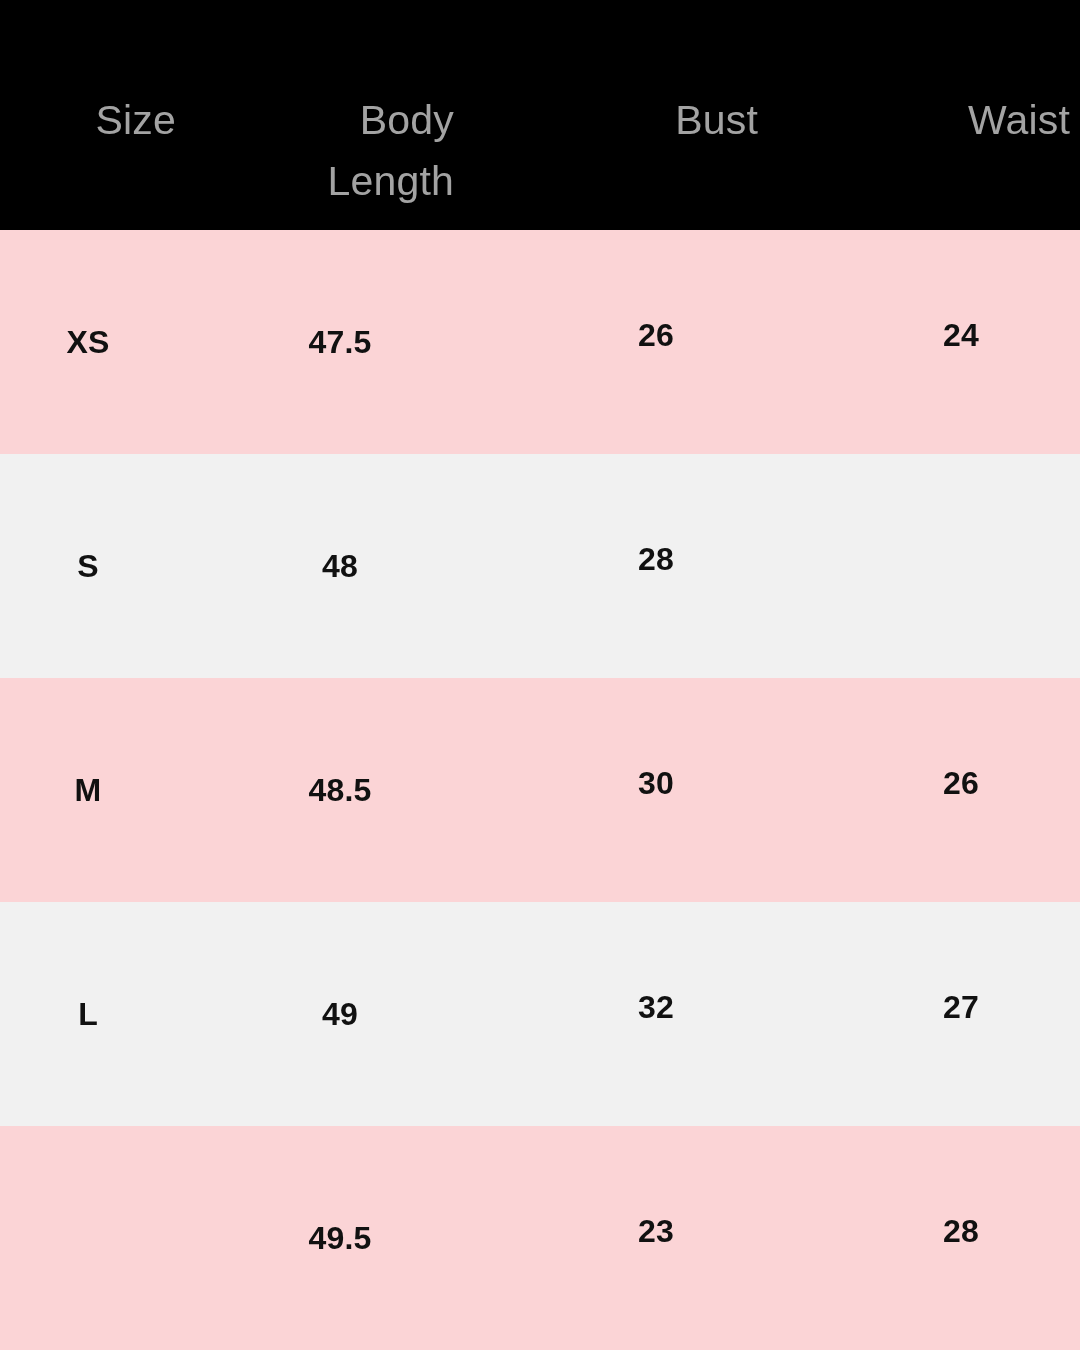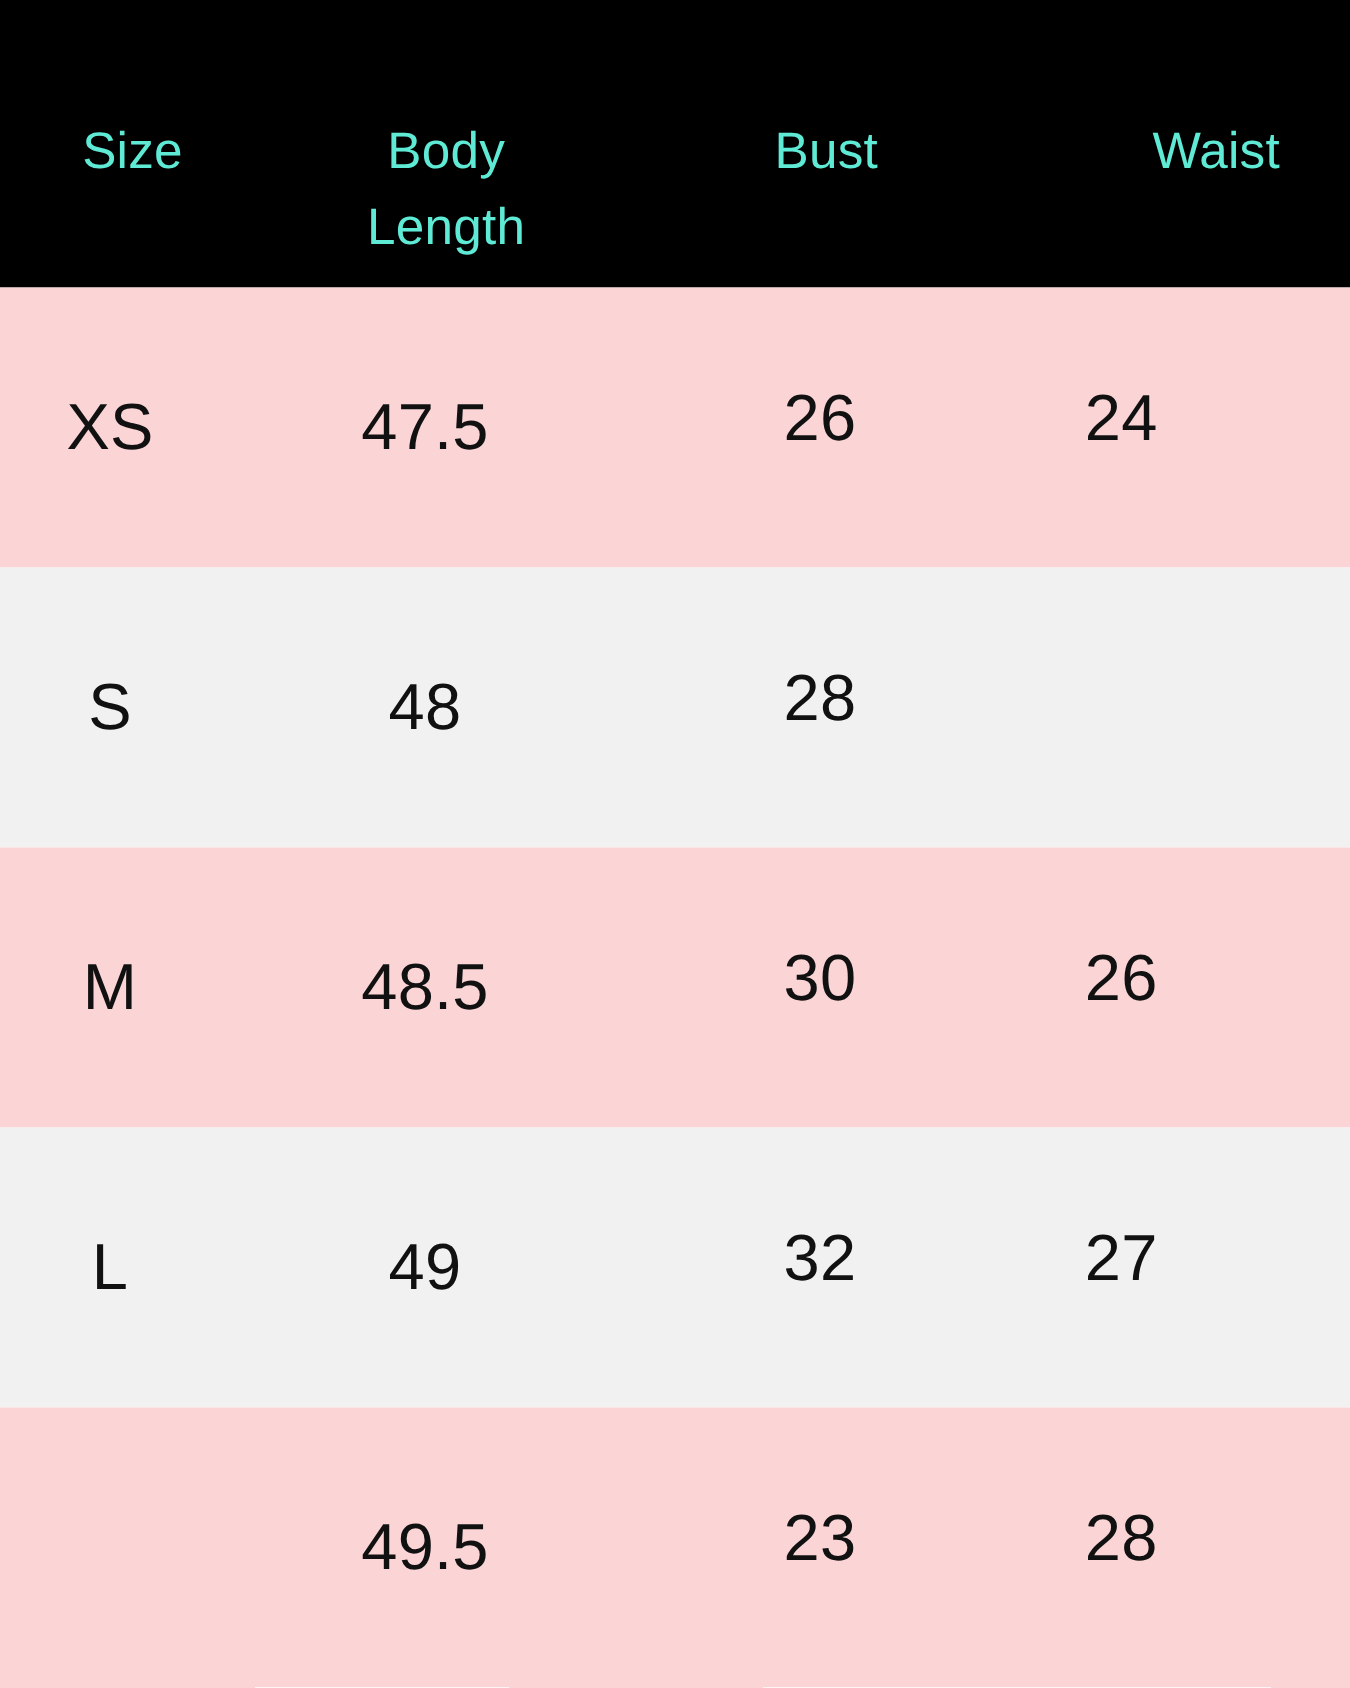--- a/index.html
+++ b/index.html
@@ -28,29 +28,28 @@
   .chart-header {
     background: #000000;
     height: 230px;
     flex: 0 0 230px;
     display: flex;
     flex-direction: row;
     align-items: flex-start;
     position: relative;
   }
   .chart-header .hcell {
-    color: #5eead4;
+    color: #a3a3a3;
     font-size: 41px;
     font-weight: 400;
     line-height: 61px;
-    text-align: center;
+    text-align: right;
     letter-spacing: 0.2px;
     position: absolute;
     top: 90px;
-    padding-left: 18px;
   }
   .hcell-size   { left: 0;    width: 176px; }
   .hcell-length { left: 224px; width: 230px; }
   .hcell-bust   { left: 528px; width: 230px; }
   .hcell-waist  { left: 840px; width: 230px; }
 
   
   .chart-body {
     flex: 1 1 auto;
     display: flex;
@@ -60,31 +59,31 @@
     flex: 1 1 0;
     position: relative;
     display: block;
   }
   .chart-row.tone-pink { background: #fbd4d6; }
   .chart-row.tone-gray { background: #f1f1f1; }
 
   .chart-row .cell {
     position: absolute;
     color: #111111;
-    font-size: 52px;
-    font-weight: 400;
+    font-size: 32px;
+    font-weight: 700;
     line-height: 48px;
     text-align: center;
     letter-spacing: 0.2px;
     white-space: nowrap;
   }
   .cell-size   { left: 0;    width: 176px; top: 88px; }
   .cell-length { left: 225px; width: 230px; top: 88px; }
   .cell-bust   { left: 541px; width: 230px; top: 81px; }
-  .cell-waist  { left: 782px; width: 230px; top: 81px; }
+  .cell-waist  { left: 846px; width: 230px; top: 81px; }
 </style>
 </head>
 <body>
 
 <div id="size-chart">
 
   <div class="chart-header">
     <div class="hcell hcell-size">Size</div>
     <div class="hcell hcell-length">
       <div>Body</div>

